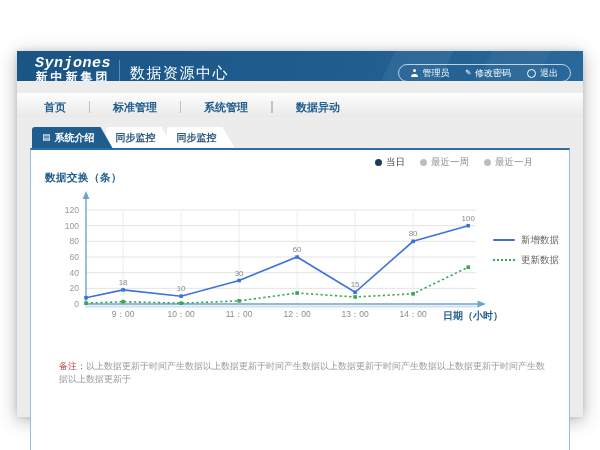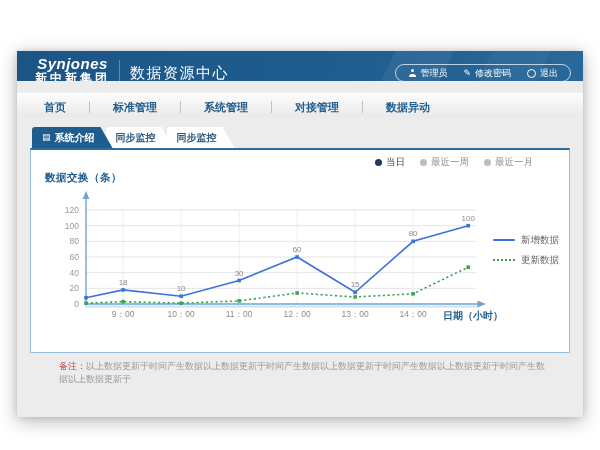--- a/index.html
+++ b/index.html
@@ -11,20 +11,21 @@
   .window{
     position:absolute;left:17px;top:51px;width:566px;height:366px;
     background:#ececec;
     box-shadow:0 4px 18px rgba(0,0,0,.28), 0 0 6px rgba(0,0,0,.12);
   }
   
   .header{
     position:absolute;left:0;top:0;right:0;height:30px;
     background:linear-gradient(100deg,#1b5586 0%,var(--brand) 55%,#29689a 100%);
     overflow:hidden;
+    font-family:Liberation Mono, monospace;
   }
   .header::after{
     content:'';position:absolute;right:-20px;top:-10px;bottom:-10px;width:300px;
     background:linear-gradient(115deg,transparent 30%,rgba(255,255,255,.055) 30%,rgba(255,255,255,.055) 48%,transparent 48%,transparent 60%,rgba(255,255,255,.04) 60%,rgba(255,255,255,.04) 78%,transparent 78%);
   }
   .logo{position:absolute;left:18px;top:4px;color:#fff;text-align:center;line-height:1.15;}
   .logo .en{font-size:15px;font-weight:bold;font-style:italic;letter-spacing:.5px;display:block;}
   .logo .cn{font-size:12px;font-weight:bold;letter-spacing:3px;display:block;}
   .logo-divider{position:absolute;left:102px;top:9px;width:1px;height:25px;background:rgba(255,255,255,.3);}
   .app-title{position:absolute;left:113px;top:13px;color:#fff;font-size:15px;letter-spacing:1.5px;}
@@ -54,21 +55,21 @@
   .tab{
     height:21px;display:flex;align-items:center;gap:4px;
     font-size:10px;font-weight:bold;padding:0 18px 0 10px;cursor:pointer;
     clip-path:polygon(0 0,calc(100% - 12px) 0,100% 100%,0 100%);
     border-top-left-radius:3px;white-space:nowrap;
   }
   .tab.active{background:var(--brand);color:#fff;z-index:4;}
   .tab.inactive{background:#ffffff;color:#2d5a7d;margin-left:-7px;z-index:2;box-shadow:inset 1px 0 0 rgba(255,255,255,.5);}
   .tab-icon{font-size:9px;line-height:9px;}
   .panel{
-    position:absolute;left:13px;top:31px;width:540px;height:205px;
+    position:absolute;left:13px;top:31px;width:540px;height:303px;
     background:#fff;border:1px solid var(--panel-border);border-top:2px solid #2e6da4;
     box-sizing:border-box;
   }
   
   .filters{position:absolute;top:6px;right:36px;display:flex;gap:15px;align-items:center;}
   .filter{display:flex;align-items:center;gap:4px;font-size:9.5px;color:#8d8d8d;cursor:pointer;}
   .filter .dot{width:7px;height:7px;border-radius:50%;background:#bdbdbd;}
   .filter.sel{color:#444;}
   .filter.sel .dot{background:var(--dot);}
   .y-title{position:absolute;left:14px;top:21px;font-size:10.5px;font-weight:bold;color:var(--brand);letter-spacing:.5px;}
@@ -110,21 +111,20 @@
     </div>
   </div>
 
   <div class="nav">
     <span class="nav-item">首页</span>
     <span class="nav-divider"></span>
     <span class="nav-item">标准管理</span>
     <span class="nav-divider"></span>
     <span class="nav-item">系统管理</span>
     <span class="nav-divider"></span>
-    <span class="nav-item">对接管理</span>
     <span class="nav-divider"></span>
     <span class="nav-item">数据异动</span>
   </div>
 
   <div class="content">
 
     <div class="tabs">
       <div class="tab active">
         <span class="tab-icon">▤</span>
         <span>系统介绍</span>

